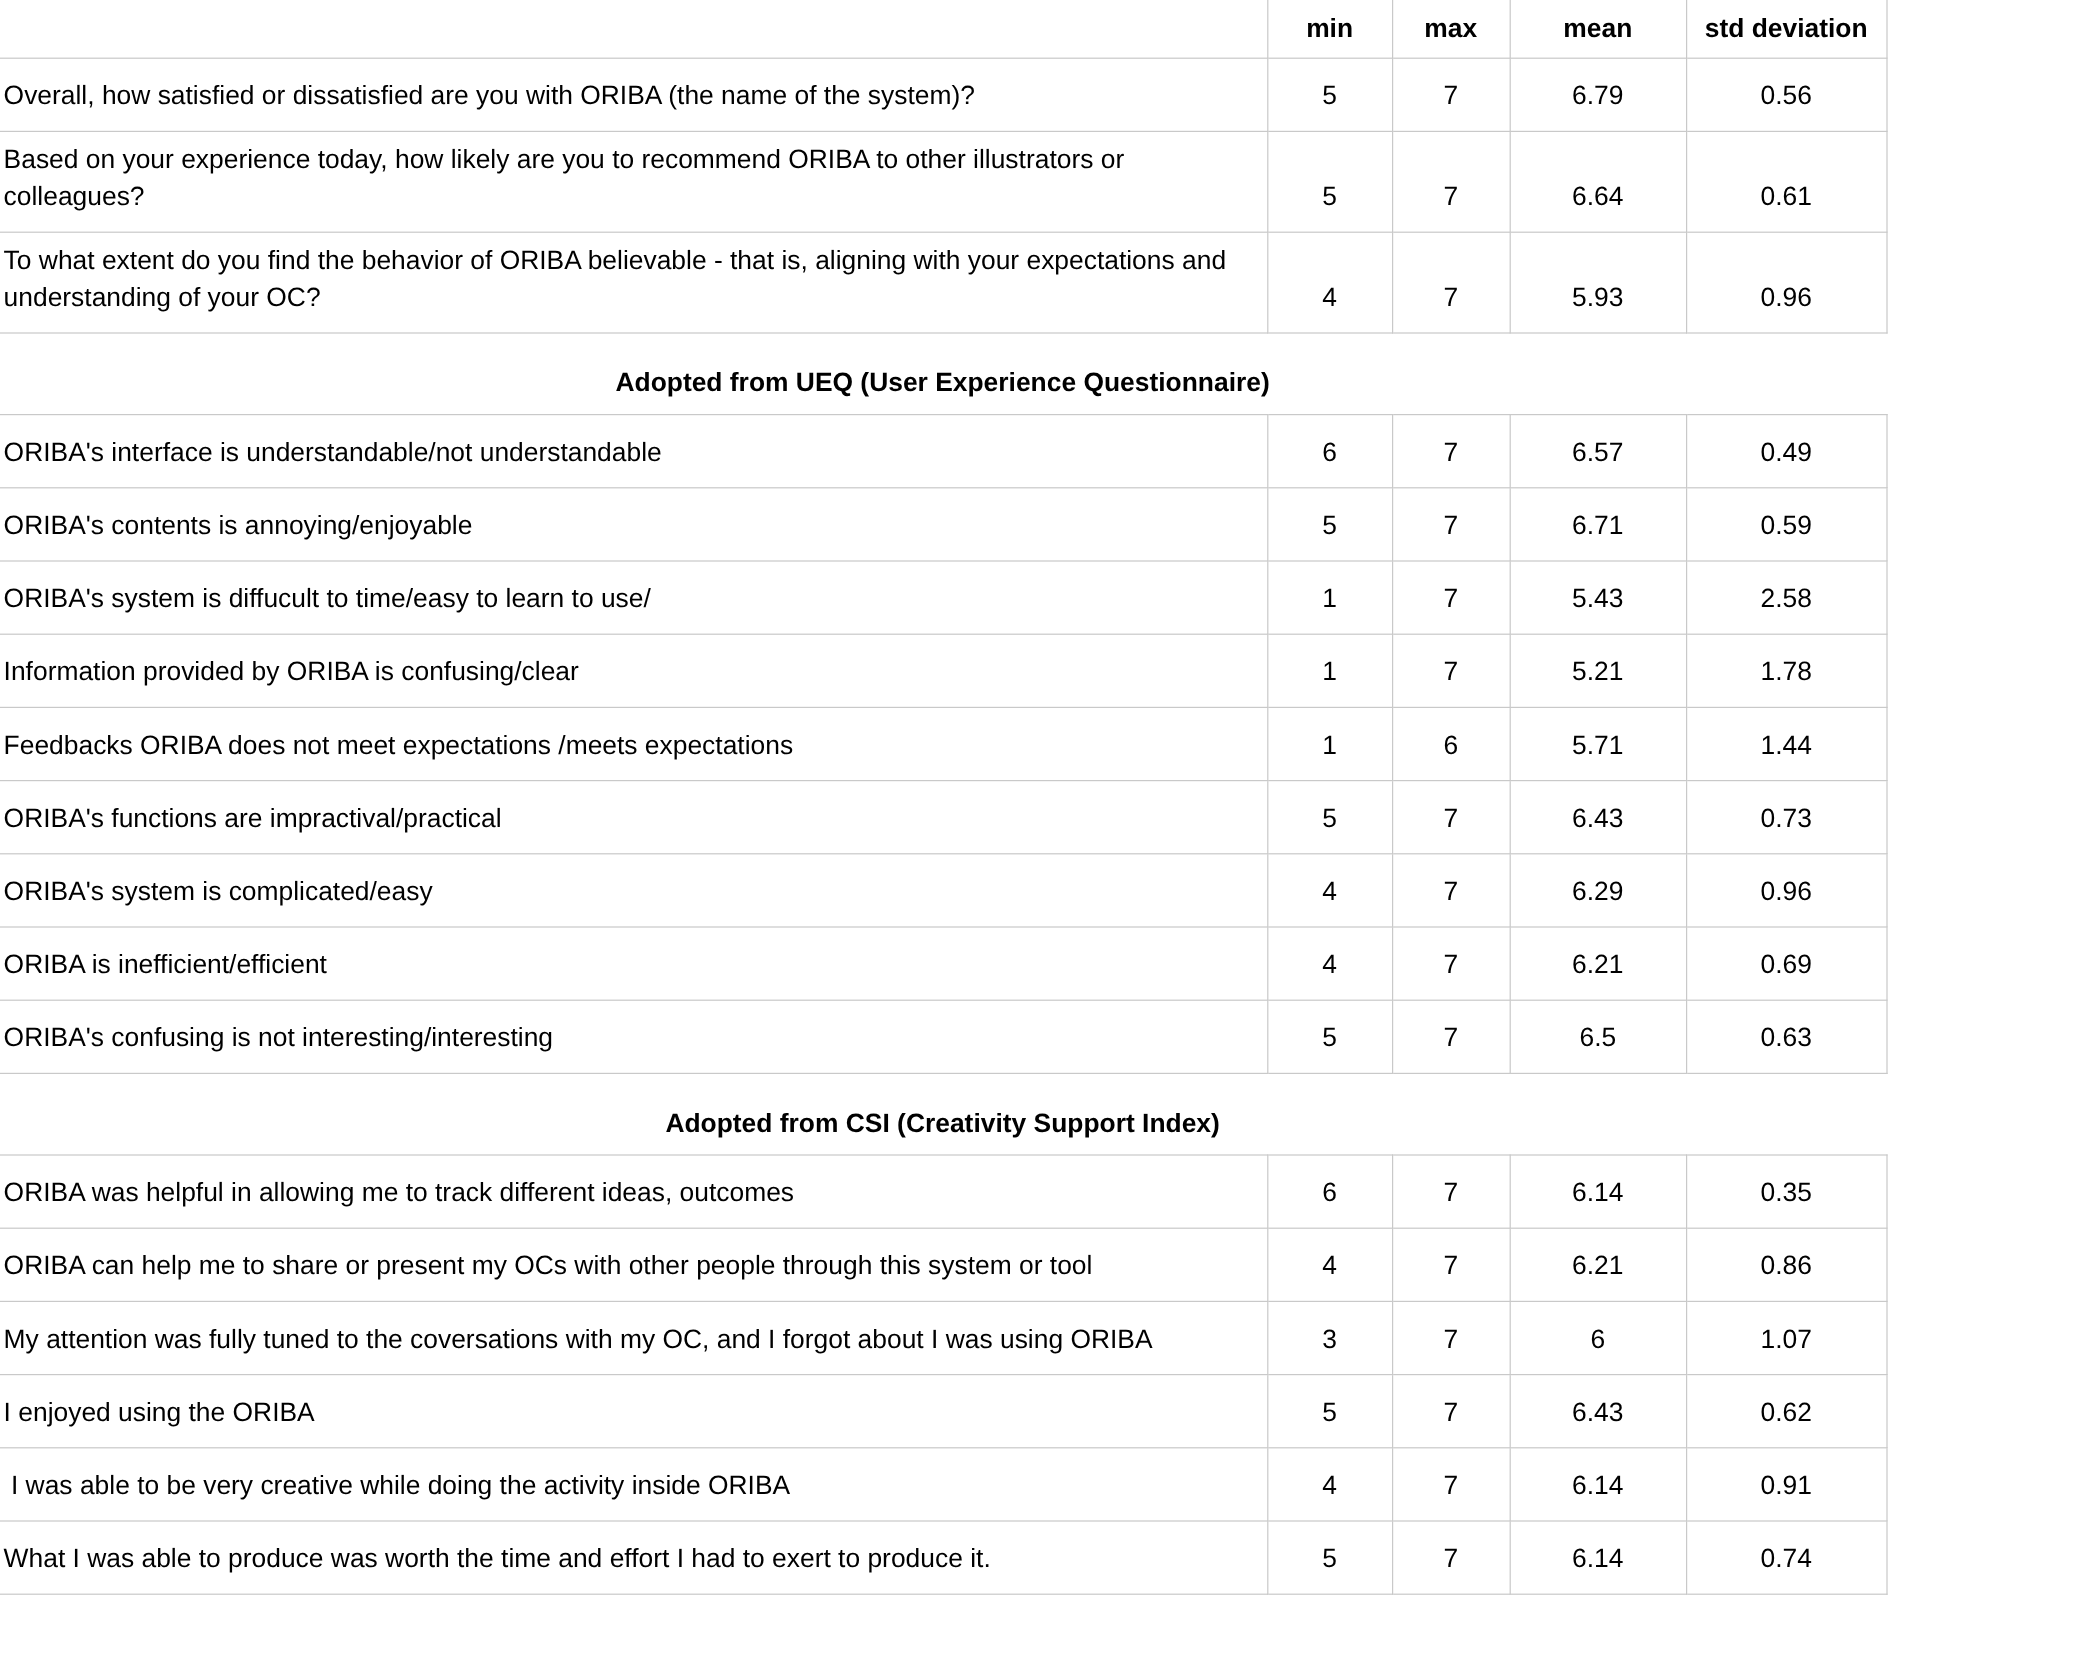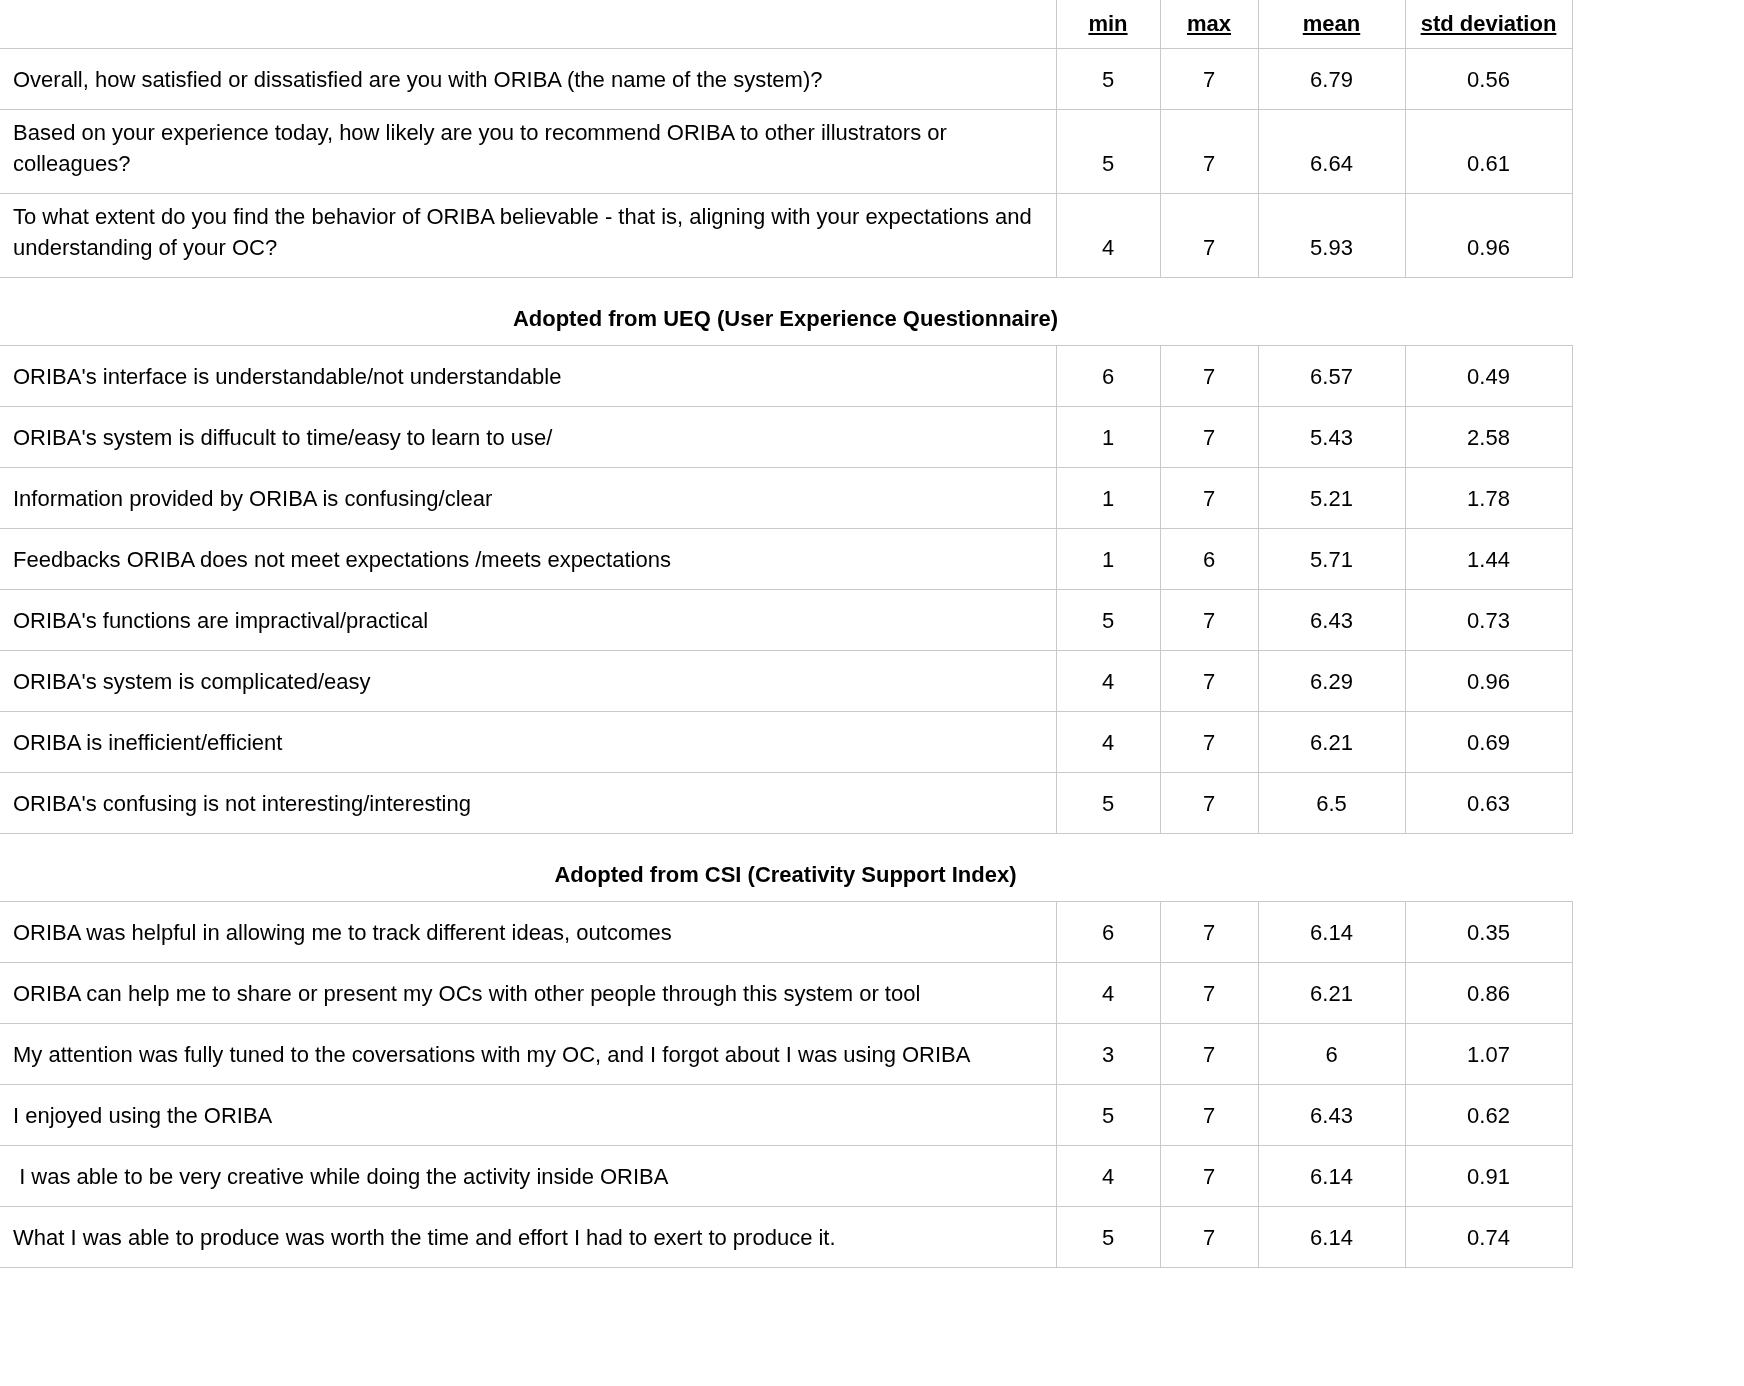--- a/index.html
+++ b/index.html
@@ -40,27 +40,26 @@
     border-left: none;
   }
   table.tbl thead tr { height: 48px; }
   table.tbl thead th {
     border-top: none;
     font-weight: bold;
     text-align: center;
     vertical-align: bottom;
     padding: 4px 4px 11px 4px;
     line-height: 26px;
-    text-decoration: underline;
   }
   table.tbl tbody tr.data-row { height: 61px; }
   td.q {
     text-align: left;
     vertical-align: bottom;
-    padding: 7px 6px 14px 13px;
+    padding: 7px 6px 14px 3px;
     line-height: 31px;
     white-space: pre-wrap;
   }
   td.num {
     text-align: center;
     vertical-align: bottom;
     padding: 7px 2px 14px 2px;
     line-height: 31px;
   }
   tr.section-row td {
@@ -119,20 +118,27 @@
           <td colspan="5">Adopted from UEQ (User Experience Questionnaire)</td>
         </tr>
         <tr class="data-row">
           <td class="q">ORIBA's interface is understandable/not understandable</td>
           <td class="num">6</td>
           <td class="num">7</td>
           <td class="num">6.57</td>
           <td class="num">0.49</td>
         </tr>
         <tr class="data-row">
+          <td class="q">ORIBA's contents is annoying/enjoyable</td>
+          <td class="num">5</td>
+          <td class="num">7</td>
+          <td class="num">6.71</td>
+          <td class="num">0.59</td>
+        </tr>
+        <tr class="data-row">
           <td class="q">ORIBA's system is diffucult to time/easy to learn to use/</td>
           <td class="num">1</td>
           <td class="num">7</td>
           <td class="num">5.43</td>
           <td class="num">2.58</td>
         </tr>
         <tr class="data-row">
           <td class="q">Information provided by ORIBA is confusing/clear</td>
           <td class="num">1</td>
           <td class="num">7</td>

